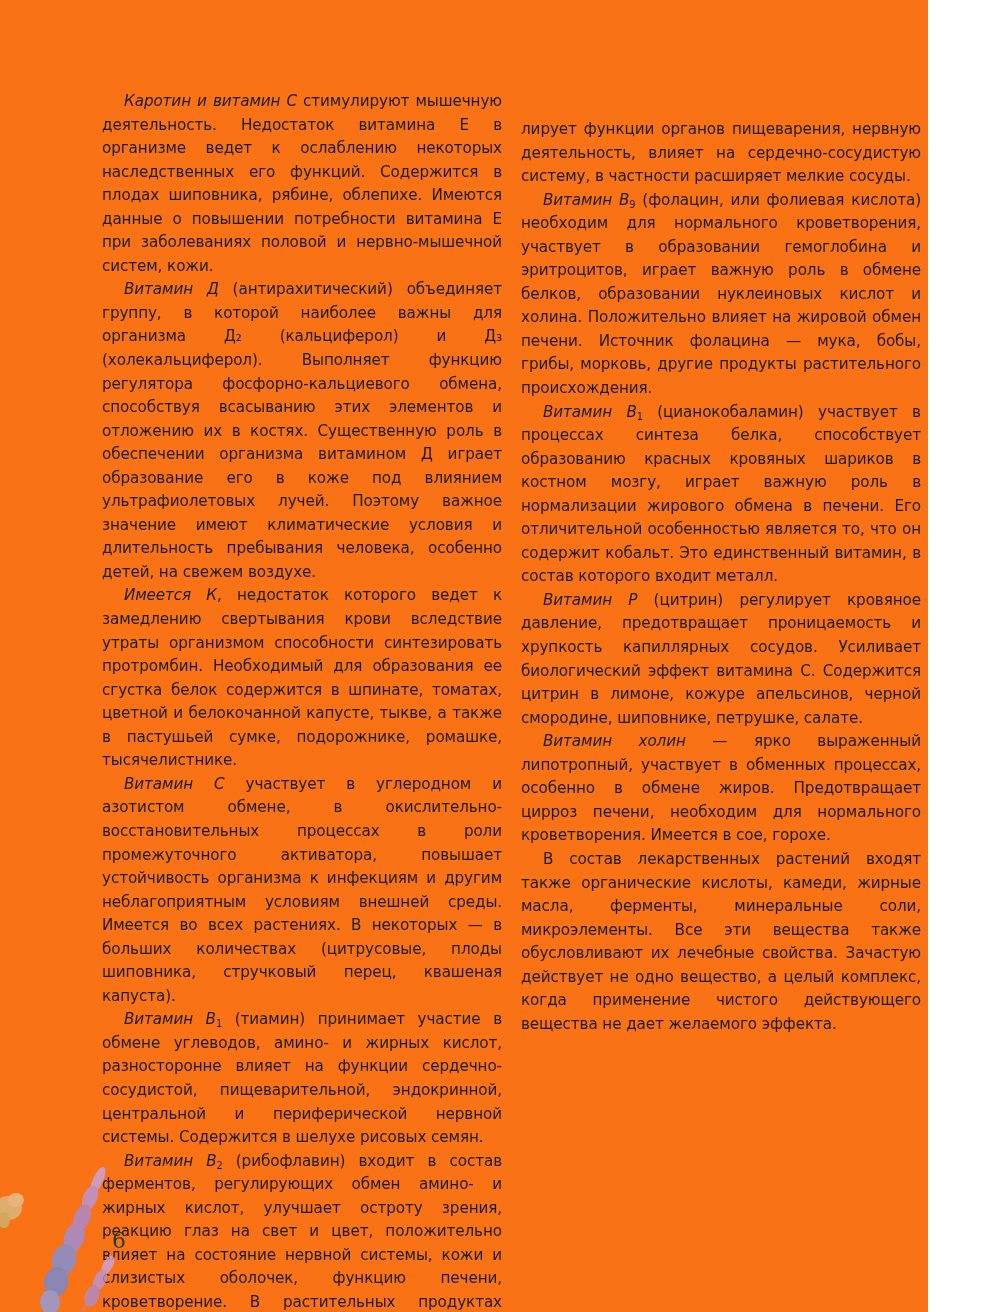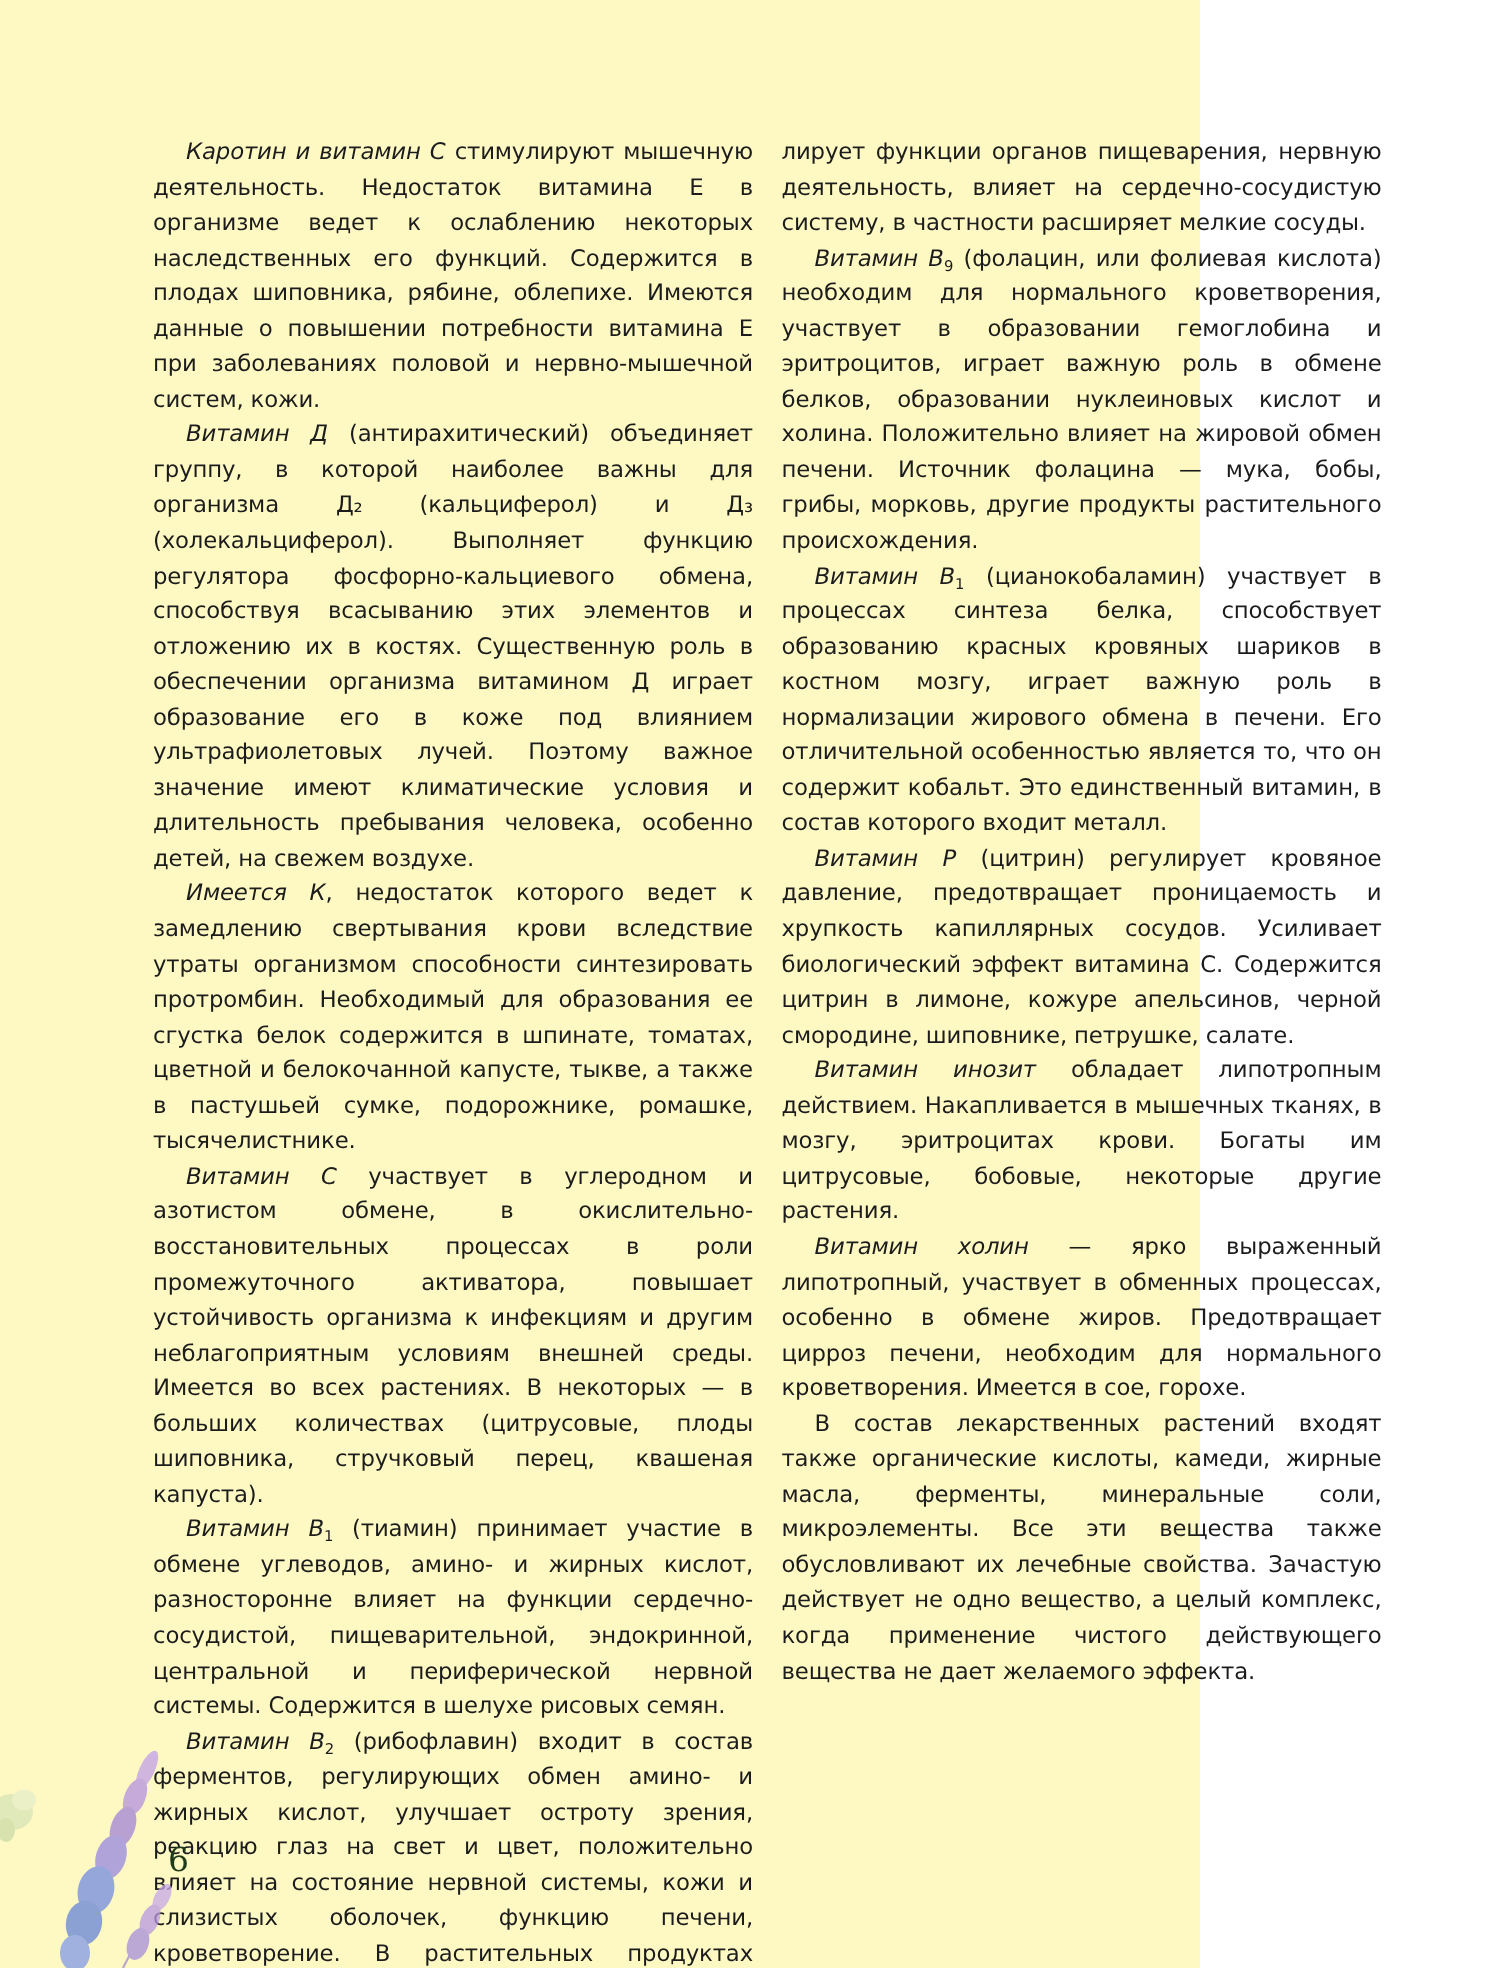--- a/index.html
+++ b/index.html
@@ -1,26 +1,26 @@
 <!DOCTYPE html>
 <html><head>
 <meta charset="utf-8">
 <style>
   html, body { margin: 0; padding: 0; background: #ffffff; }
   body { width: 1000px; height: 1312px; position: relative; overflow: hidden; }
-  .page { position: absolute; left: 0; top: 0; width: 800px; height: 1312px; background: #fef9c3; }
+  .page { position: absolute; left: 0; top: 0; width: 928px; height: 1312px; background: #f97316; }
   .column {
     position: absolute; top: 90px; width: 400px;
     font-family: "DejaVu Sans", "Liberation Sans", sans-serif;
     font-size: 15.2px; line-height: 23.55px; color: #1c1c1c;
     text-align: justify; hyphens: manual; letter-spacing: -0.1px;
   }
   .col-left { left: 102px; }
   .col-right { left: 521px; }
-  .col-right .para:first-child { text-indent: 0; }
+  .col-right .para:first-child { text-indent: 0; margin-top: 28px; }
   .para { margin: 0; text-indent: 22px; }
   .lead { font-style: italic; }
   sub { font-size: 0.65em; vertical-align: -0.35em; line-height: 0; }
   .page-number {
     position: absolute; left: 112px; top: 1228px;
     font-family: "DejaVu Serif", "Liberation Serif", serif;
     font-size: 22px; color: #1f3b1a;
   }
   .decor { position: absolute; left: 0; top: 1120px; width: 200px; height: 192px; }
 </style>
@@ -37,21 +37,20 @@
     <p class="para"><span class="lead">Витамин В</span><sub>1</sub><span> (тиамин) принимает участие в обмене углеводов, амино- и жирных кислот, разносторонне влияет на функции сердечно-сосудистой, пищеварительной, эндокринной, центральной и периферической нервной системы. Содержится в шелухе рисовых семян.</span></p>
     <p class="para"><span class="lead">Витамин В</span><sub>2</sub><span> (рибофлавин) входит в состав ферментов, регулирующих обмен амино- и жирных кислот, улучшает остроту зрения, реакцию глаз на свет и цвет, положительно влияет на состояние нервной системы, кожи и слизистых оболочек, функцию печени, кроветворение. В растительных продуктах рибофлавина мало. Содержится в цветках одуванчика, люцерне, миндале, капусте.</span></p>
 
   </div>
 
   <div class="column col-right">
     <p class="para"><span>лирует функции органов пищеварения, нервную деятельность, влияет на сердечно-сосудистую систему, в частности расширяет мелкие сосуды.</span></p>
     <p class="para"><span class="lead">Витамин В</span><sub>9</sub><span> (фолацин, или фолиевая кислота) необходим для нормального кроветворения, участвует в образовании гемоглобина и эритроцитов, играет важную роль в обмене белков, образовании нуклеиновых кислот и холина. Положительно влияет на жировой обмен печени. Источник фолацина — мука, бобы, грибы, морковь, другие продукты растительного происхождения.</span></p>
     <p class="para"><span class="lead">Витамин В</span><sub>1</sub><span> (цианокобаламин) участвует в процессах синтеза белка, способствует образованию красных кровяных шариков в костном мозгу, играет важную роль в нормализации жирового обмена в печени. Его отличительной особенностью является то, что он содержит кобальт. Это единственный витамин, в состав которого входит металл.</span></p>
     <p class="para"><span class="lead">Витамин Р</span><span> (цитрин) регулирует кровяное давление, предотвращает проницаемость и хрупкость капиллярных сосудов. Усиливает биологический эффект витамина С. Содержится цитрин в лимоне, кожуре апельсинов, черной смородине, шиповнике, петрушке, салате.</span></p>
-    <p class="para"><span class="lead">Витамин инозит</span><span> обладает липотропным действием. Накапливается в мышечных тканях, в мозгу, эритроцитах крови. Богаты им цитрусовые, бобовые, некоторые другие растения.</span></p>
     <p class="para"><span class="lead">Витамин холин</span><span> — ярко выраженный липотропный, участвует в обменных процессах, особенно в обмене жиров. Предотвращает цирроз печени, необходим для нормального кроветворения. Имеется в сое, горохе.</span></p>
     <p class="para"><span>В состав лекарственных растений входят также органические кислоты, камеди, жирные масла, ферменты, минеральные соли, микроэлементы. Все эти вещества также обусловливают их лечебные свойства. Зачастую действует не одно вещество, а целый комплекс, когда применение чистого действующего вещества не дает желаемого эффекта.</span></p>
   </div>
 
   <svg class="decor" viewBox="0 0 200 192" xmlns="http://www.w3.org/2000/svg">
 
     <g opacity="0.55">
       <ellipse cx="8" cy="88" rx="14" ry="12" fill="#c9ddb4"></ellipse>
       <ellipse cx="16" cy="80" rx="8" ry="7" fill="#dfe9c9"></ellipse>
       <ellipse cx="4" cy="100" rx="6" ry="8" fill="#b9d19e"></ellipse>

